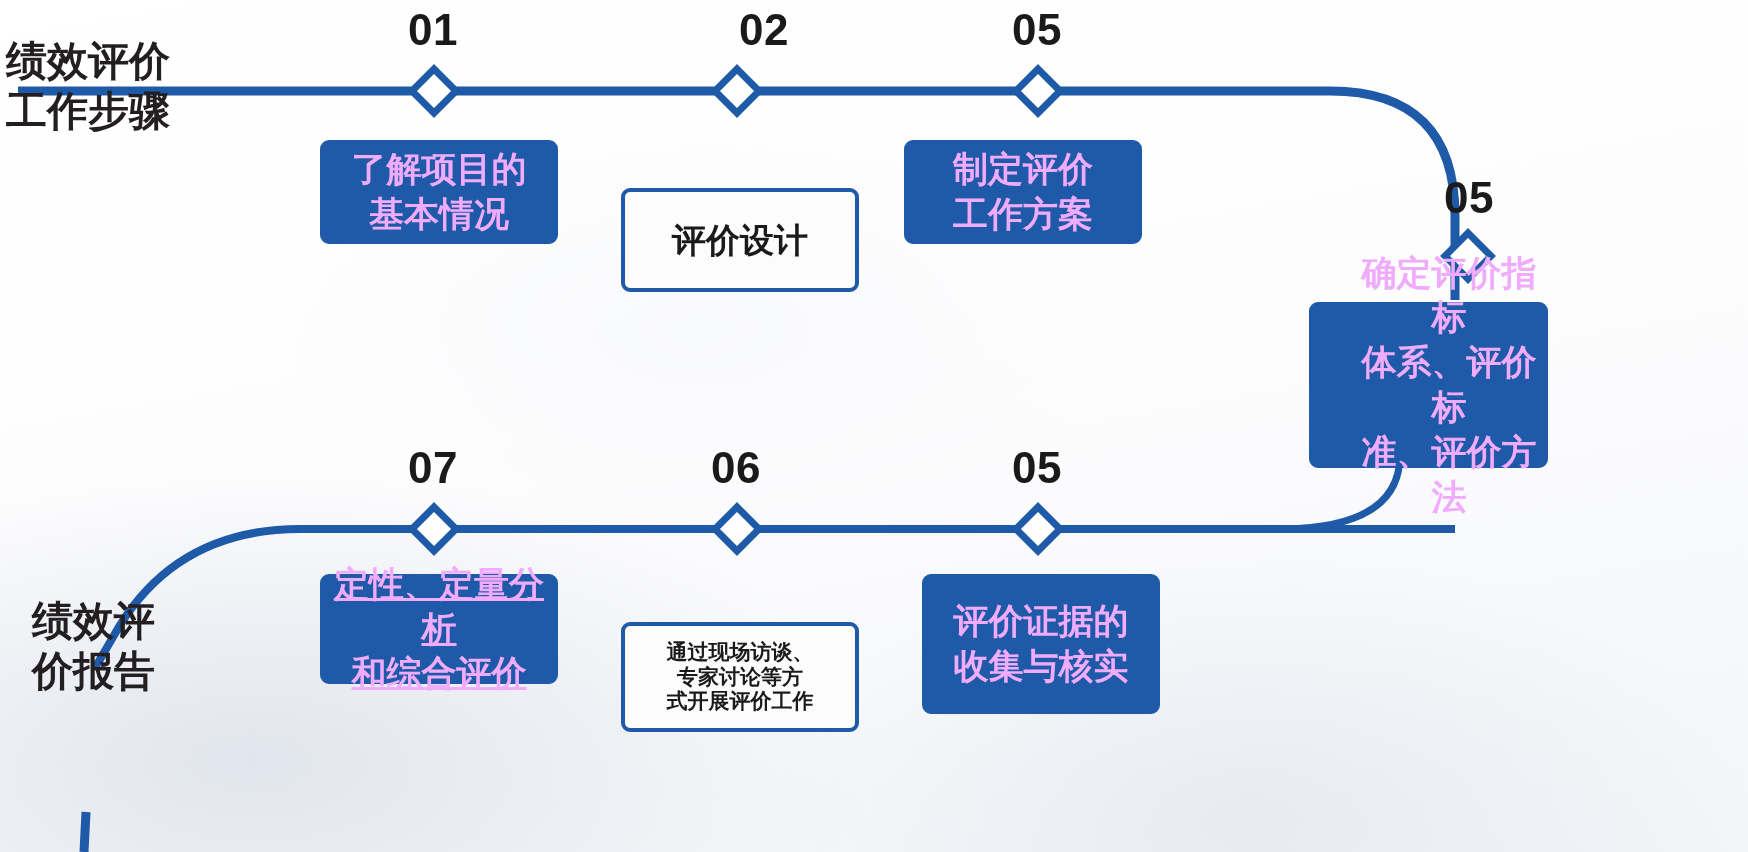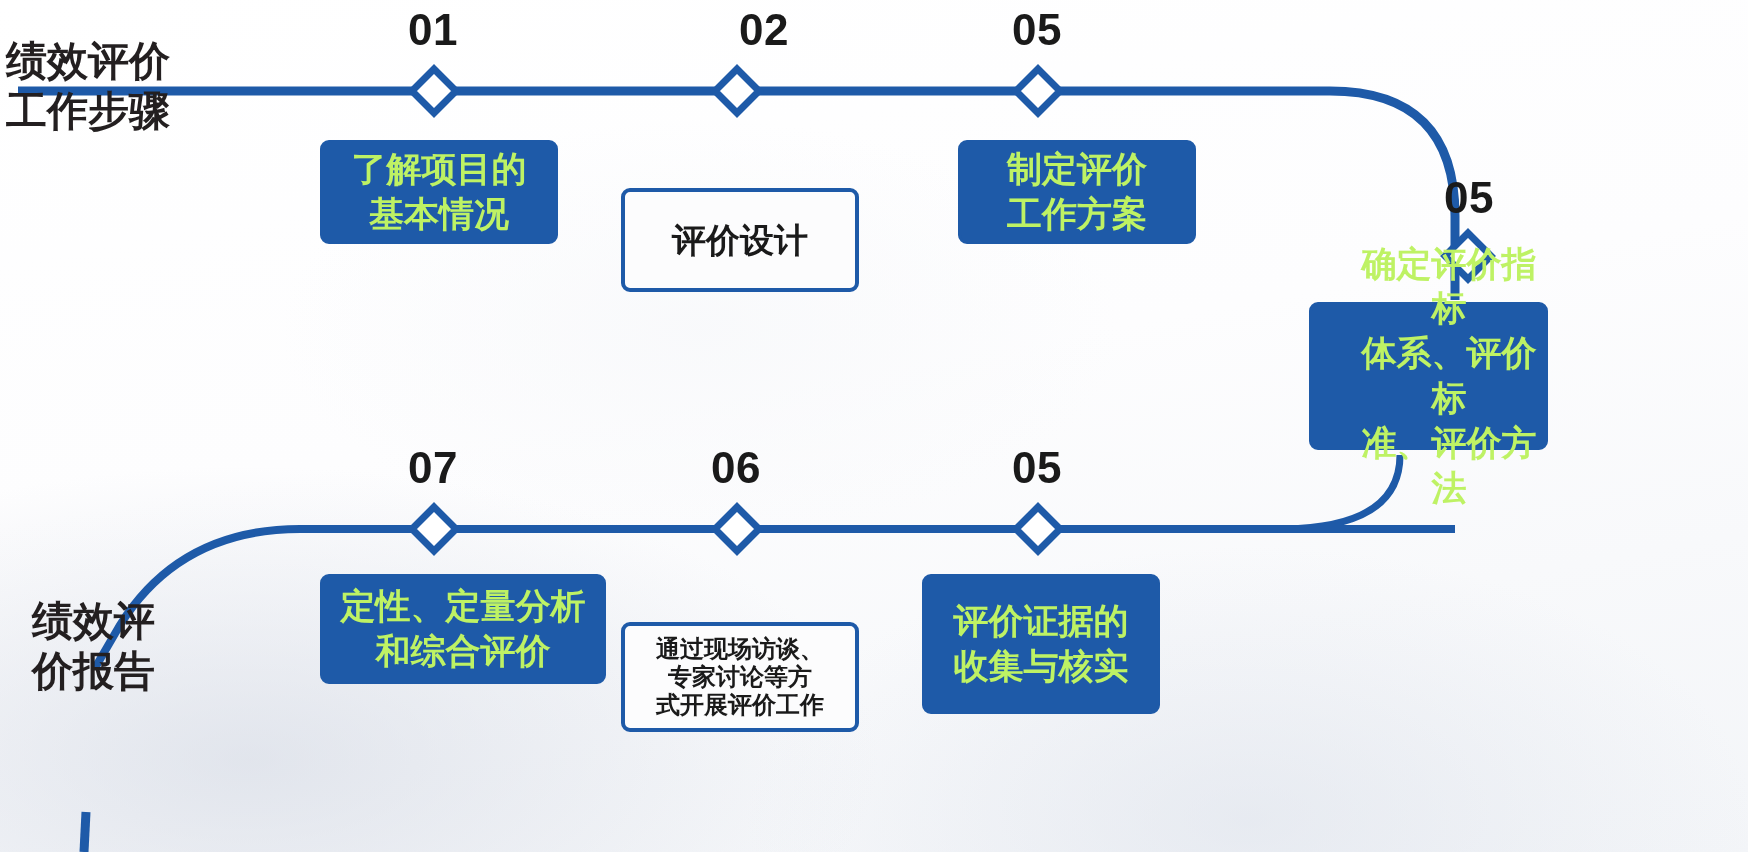--- a/index.html
+++ b/index.html
@@ -51,31 +51,31 @@
     display:flex;
     align-items:center;
     justify-content:center;
     text-align:center;
     font-weight:700;
     white-space:pre-line;
   }
   .step-box.filled{
     background:#1e5aa8;
     border:3px solid #1e5aa8;
-    color:#bef264;
+    color:#f0abfc;
   }
   .step-box.outline{
     background:#fcfcfd;
     border:4px solid #1e5aa8;
     color:#1a1a1a;
     margin-top:48px;
   }
   .t-lg{font-size:35px;line-height:1.28;}
   .t-md{font-size:34px;line-height:1.30;}
-  .t-sm{font-size:24px;line-height:1.16;}
+  .t-sm{font-size:21px;line-height:1.16;}
 </style>
 </head>
 <body>
 
 <div id="stage">
 
   <svg class="svg-layer" viewBox="0 0 1748 852" xmlns="http://www.w3.org/2000/svg">
 
     <path d="M 18 91 L 1330 91 Q 1455 91 1455 216 L 1455 300" fill="none" stroke="#1E5AA8" stroke-width="9" stroke-linecap="butt"></path>
 
@@ -108,30 +108,30 @@
   <div class="step-num" style="left:1444px;top:176px;">05</div>
   <div class="step-num" style="left:1012px;top:446px;">05</div>
   <div class="step-num" style="left:711px;top:446px;">06</div>
   <div class="step-num" style="left:408px;top:446px;">07</div>
 
   <div class="step-box filled t-lg" style="left:320px;top:140px;width:238px;height:104px;">了解项目的
 基本情况</div>
 
   <div class="step-box outline t-md" style="left:621px;top:140px;width:238px;height:104px;">评价设计</div>
 
-  <div class="step-box filled t-lg" style="left:958px;top:140px;width:238px;height:104px;">制定评价
+  <div class="step-box filled t-lg" style="left:904px;top:140px;width:238px;height:104px;">制定评价
 工作方案</div>
 
-  <div class="step-box filled t-lg" style="left:1309px;top:302px;width:239px;height:148px;padding-left:41px;">确定评价指标
+  <div class="step-box filled t-lg" style="left:1309px;top:302px;width:239px;height:166px;padding-left:41px;">确定评价指标
 体系、评价标
 准、评价方法</div>
 
   <div class="step-box filled t-lg" style="left:922px;top:574px;width:238px;height:140px;">评价证据的
 收集与核实</div>
 
   <div class="step-box outline t-sm" style="left:621px;top:574px;width:238px;height:110px;">通过现场访谈、
 专家讨论等方
 式开展评价工作</div>
 
-  <div class="step-box filled t-lg" style="left:320px;top:574px;width:286px;height:110px;">定性、定量分析
+  <div class="step-box filled t-lg" style="left:320px;top:574px;width:238px;height:110px;text-decoration:underline;">定性、定量分析
 和综合评价</div>
 
 </div>
 
 </body></html>

